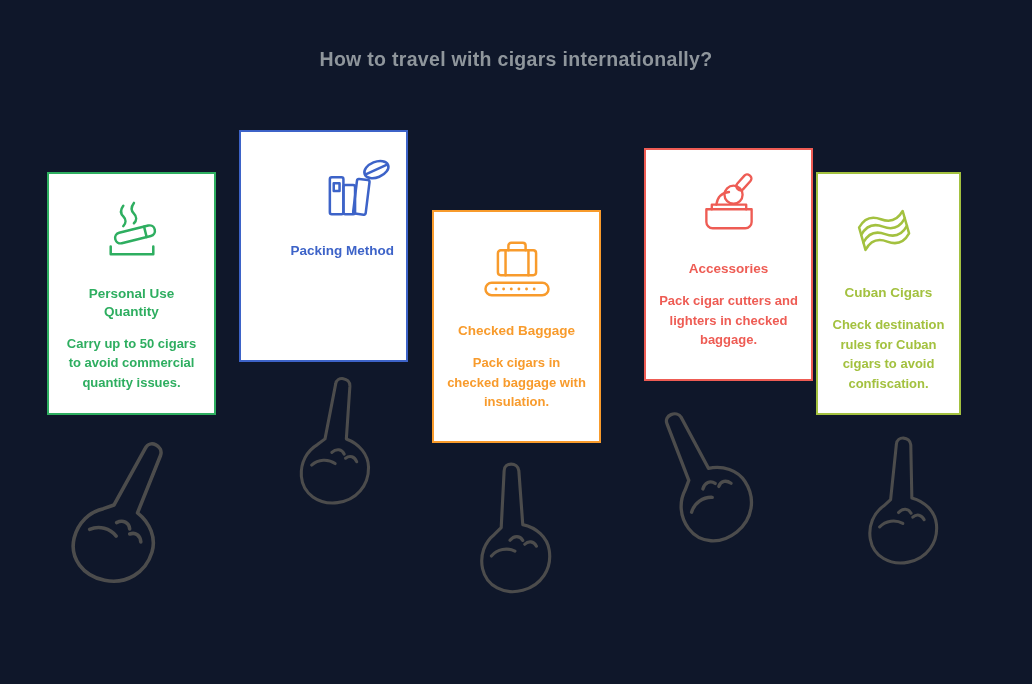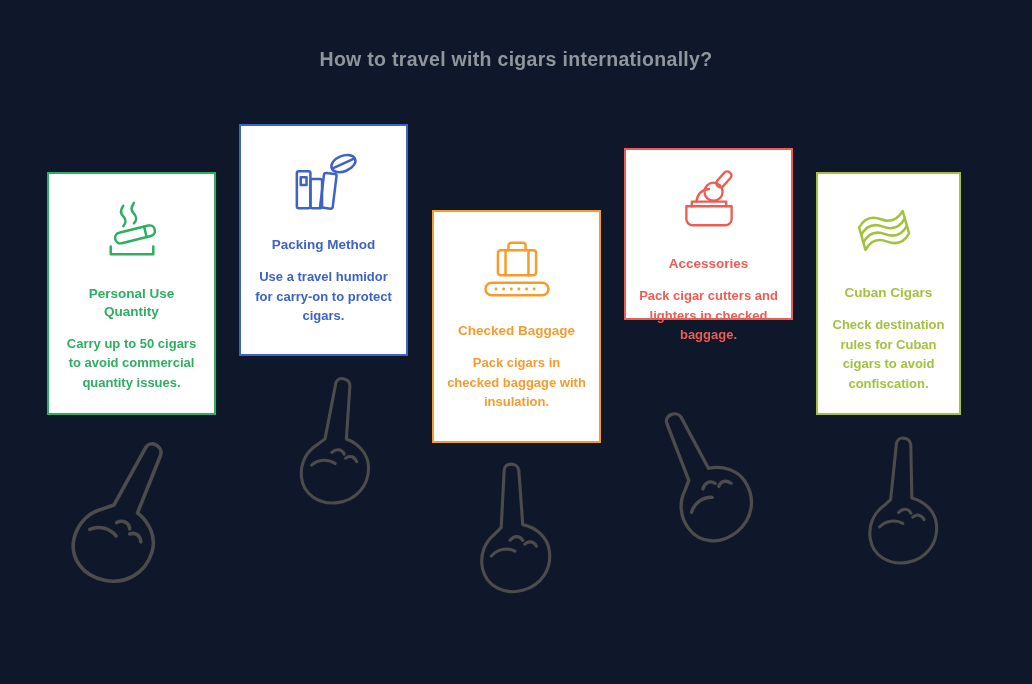--- a/index.html
+++ b/index.html
@@ -51,23 +51,23 @@
     line-height: 1.35;
     margin-top: 18px;
   }
   .card-desc {
     font-weight: bold;
     font-size: 13px;
     line-height: 1.5;
     margin-top: 13px;
   }
   .card-1 { left: 47px;  top: 172px; width: 169px; height: 243px; justify-content: center; }
-  .card-2 { left: 239px; top: 124px; width: 169px; height: 232px; }
+  .card-2 { left: 239px; top: 130px; width: 169px; height: 232px; align-items: flex-end; }
   .card-3 { left: 432px; top: 210px; width: 169px; height: 233px; align-items: center; }
-  .card-4 { left: 624px; top: 148px; width: 169px; height: 172px; }
+  .card-4 { left: 644px; top: 148px; width: 169px; height: 233px; }
   .card-5 { left: 816px; top: 172px; width: 145px; height: 243px; }
 
   .hand { position: absolute; }
   .hand svg { display: block; width: 100%; height: auto; }
   .hand-1 { left: 66px;  top: 430px; width: 112px; transform: rotate(26deg); }
   .hand-2 { left: 286px; top: 372px; width: 96px;  transform: rotate(8deg); }
   .hand-3 { left: 462px; top: 458px; width: 98px;  transform: rotate(0deg); }
   .hand-4 { left: 648px; top: 402px; width: 104px; transform: rotate(-24deg); }
   .hand-5 { left: 852px; top: 432px; width: 96px;  transform: rotate(3deg); }
 </style>
@@ -103,21 +103,20 @@
           <rect x="10" y="22" width="14" height="38" rx="2"></rect>
           <rect x="24" y="30" width="12" height="30" rx="2"></rect>
           <rect x="36" y="24" width="13" height="36" rx="2" transform="rotate(7 42 42)"></rect>
           <rect x="14" y="28" width="6" height="8"></rect>
           <ellipse cx="58" cy="14" rx="13" ry="8" transform="rotate(-22 58 14)"></ellipse>
           <line x1="47" y1="19" x2="69" y2="9"></line>
         </g>
       </svg>
     </div>
     <div class="card-title">Packing Method</div>
-    <div class="card-desc">Use a travel humidor for carry-on to protect cigars.</div>
   </div>
 
   <div class="card card-3" style="color: rgb(248, 155, 44);">
     <div class="icon-box">
       <svg viewBox="0 0 90 66" width="86" height="63">
         <g fill="none" stroke="currentColor" stroke-width="2.6" stroke-linecap="round" stroke-linejoin="round">
           <path d="M36 14 v-5 a3 3 0 0 1 3 -3 h12 a3 3 0 0 1 3 3 v5"></path>
           <rect x="25" y="14" width="40" height="26" rx="3"></rect>
           <line x1="33" y1="14" x2="33" y2="40"></line>
           <line x1="57" y1="14" x2="57" y2="40"></line>

